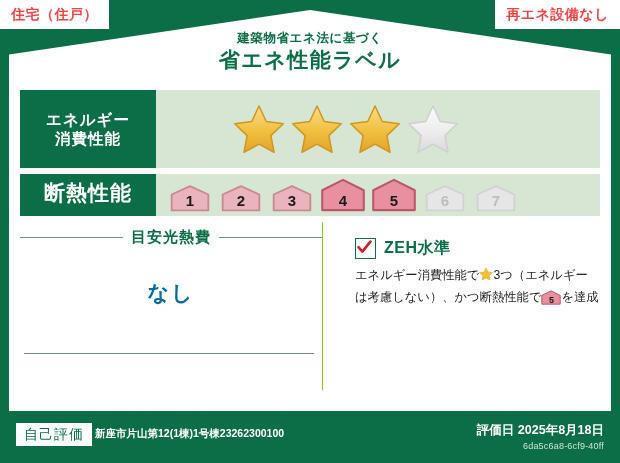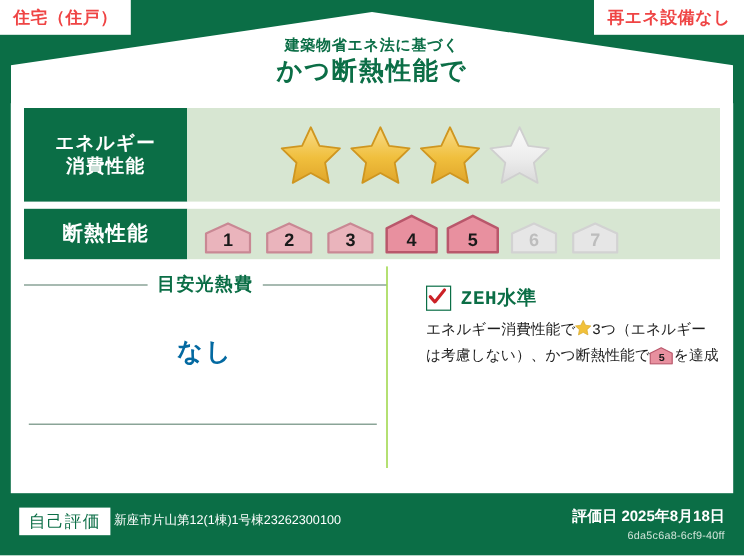--- a/index.html
+++ b/index.html
@@ -49,40 +49,40 @@
     background:#0b6e46;color:#ffffff;font-weight:bold;
     display:flex;flex-direction:column;align-items:center;justify-content:center;
     width:136px;text-align:center;line-height:1.25;font-size:15.5px;letter-spacing:1px;
     flex:0 0 136px;
   }
   .rate-value{
     flex:1;background:#d7e6d2;display:flex;align-items:center;
   }
   .row-energy .rate-label{height:78px;}
   .row-energy .rate-value{height:78px;padding-left:76px;}
-  .row-insul  .rate-label{height:42px;font-size:17px;}
+  .row-insul  .rate-label{height:42px;font-size:21px;font-family:Liberation Mono, monospace;}
   .row-insul  .rate-value{height:42px;padding-left:10px;}
 
   
   .stars{display:flex;align-items:center;gap:4px;}
   .star{width:54px;height:52px;display:block;}
 
   
   .houses{display:flex;align-items:flex-end;gap:3px;}
   .house{position:relative;width:48px;text-align:center;}
   .house svg{display:block;width:48px;}
   .house .num{
     position:absolute;left:0;right:0;bottom:4px;
     font-size:15px;font-weight:bold;line-height:1;
   }
   .house.on .num{color:#1a1a1a;}
   .house.off .num{color:#bdbdbd;}
 
   
-  .lower{display:flex;margin-top:6px;height:168px;font-family:Liberation Mono, monospace;}
+  .lower{display:flex;margin-top:6px;height:168px;}
   .lower-left{width:302px;position:relative;}
   .lower-right{flex:1;position:relative;border-left:1px solid #84cc16;padding-left:32px;box-sizing:border-box;}
 
   .cost-head{display:flex;align-items:center;gap:8px;margin-top:6px;}
   .cost-head .rule{flex:1;height:1px;background:#6e8e7e;}
   .cost-head .t{color:#0b6e46;font-weight:bold;font-size:15px;letter-spacing:1px;white-space:nowrap;}
   .cost-val{
     text-align:center;color:#0369a1;font-weight:bold;
     font-size:21px;letter-spacing:2px;margin-top:32px;
   }
@@ -105,36 +105,36 @@
 
   
   .footer{
     position:absolute;left:0;bottom:0;width:620px;height:52px;z-index:5;
     color:#ffffff;
   }
   .self-badge{
     position:absolute;left:16px;top:12px;background:#ffffff;color:#0b6e46;
     font-weight:normal;font-size:14px;letter-spacing:1px;padding:4px 8px 5px 8px;line-height:1;
   }
-  .addr{position:absolute;left:95px;top:16px;font-size:10.5px;letter-spacing:0px;white-space:nowrap;}
+  .addr{position:absolute;left:95px;top:16px;font-size:10.5px;letter-spacing:0px;white-space:nowrap;font-weight:bold;}
   .evaldate{position:absolute;right:16px;top:11px;font-size:12.5px;font-weight:bold;white-space:nowrap;}
   .hashid{position:absolute;right:16px;top:30px;font-size:9px;letter-spacing:.2px;white-space:nowrap;color:#cfe3d8;}
 </style>
 </head>
 <body>
 
 <div id="label">
 
   <div class="corner-tag left">住宅（住戸）</div>
   <div class="corner-tag right">再エネ設備なし</div>
 
   <div class="roof"></div>
   <div class="roof-text">
     <div class="roof-sub">建築物省エネ法に基づく</div>
-    <div class="roof-main">かつ断熱性能で</div>
+    <div class="roof-main">省エネ性能ラベル</div>
   </div>
 
   <div class="body-panel">
     <div class="inner">
 
       <div class="rate-row row-energy">
         <div class="rate-label">
           <span>エネルギー</span>
           <span>消費性能</span>
         </div>

